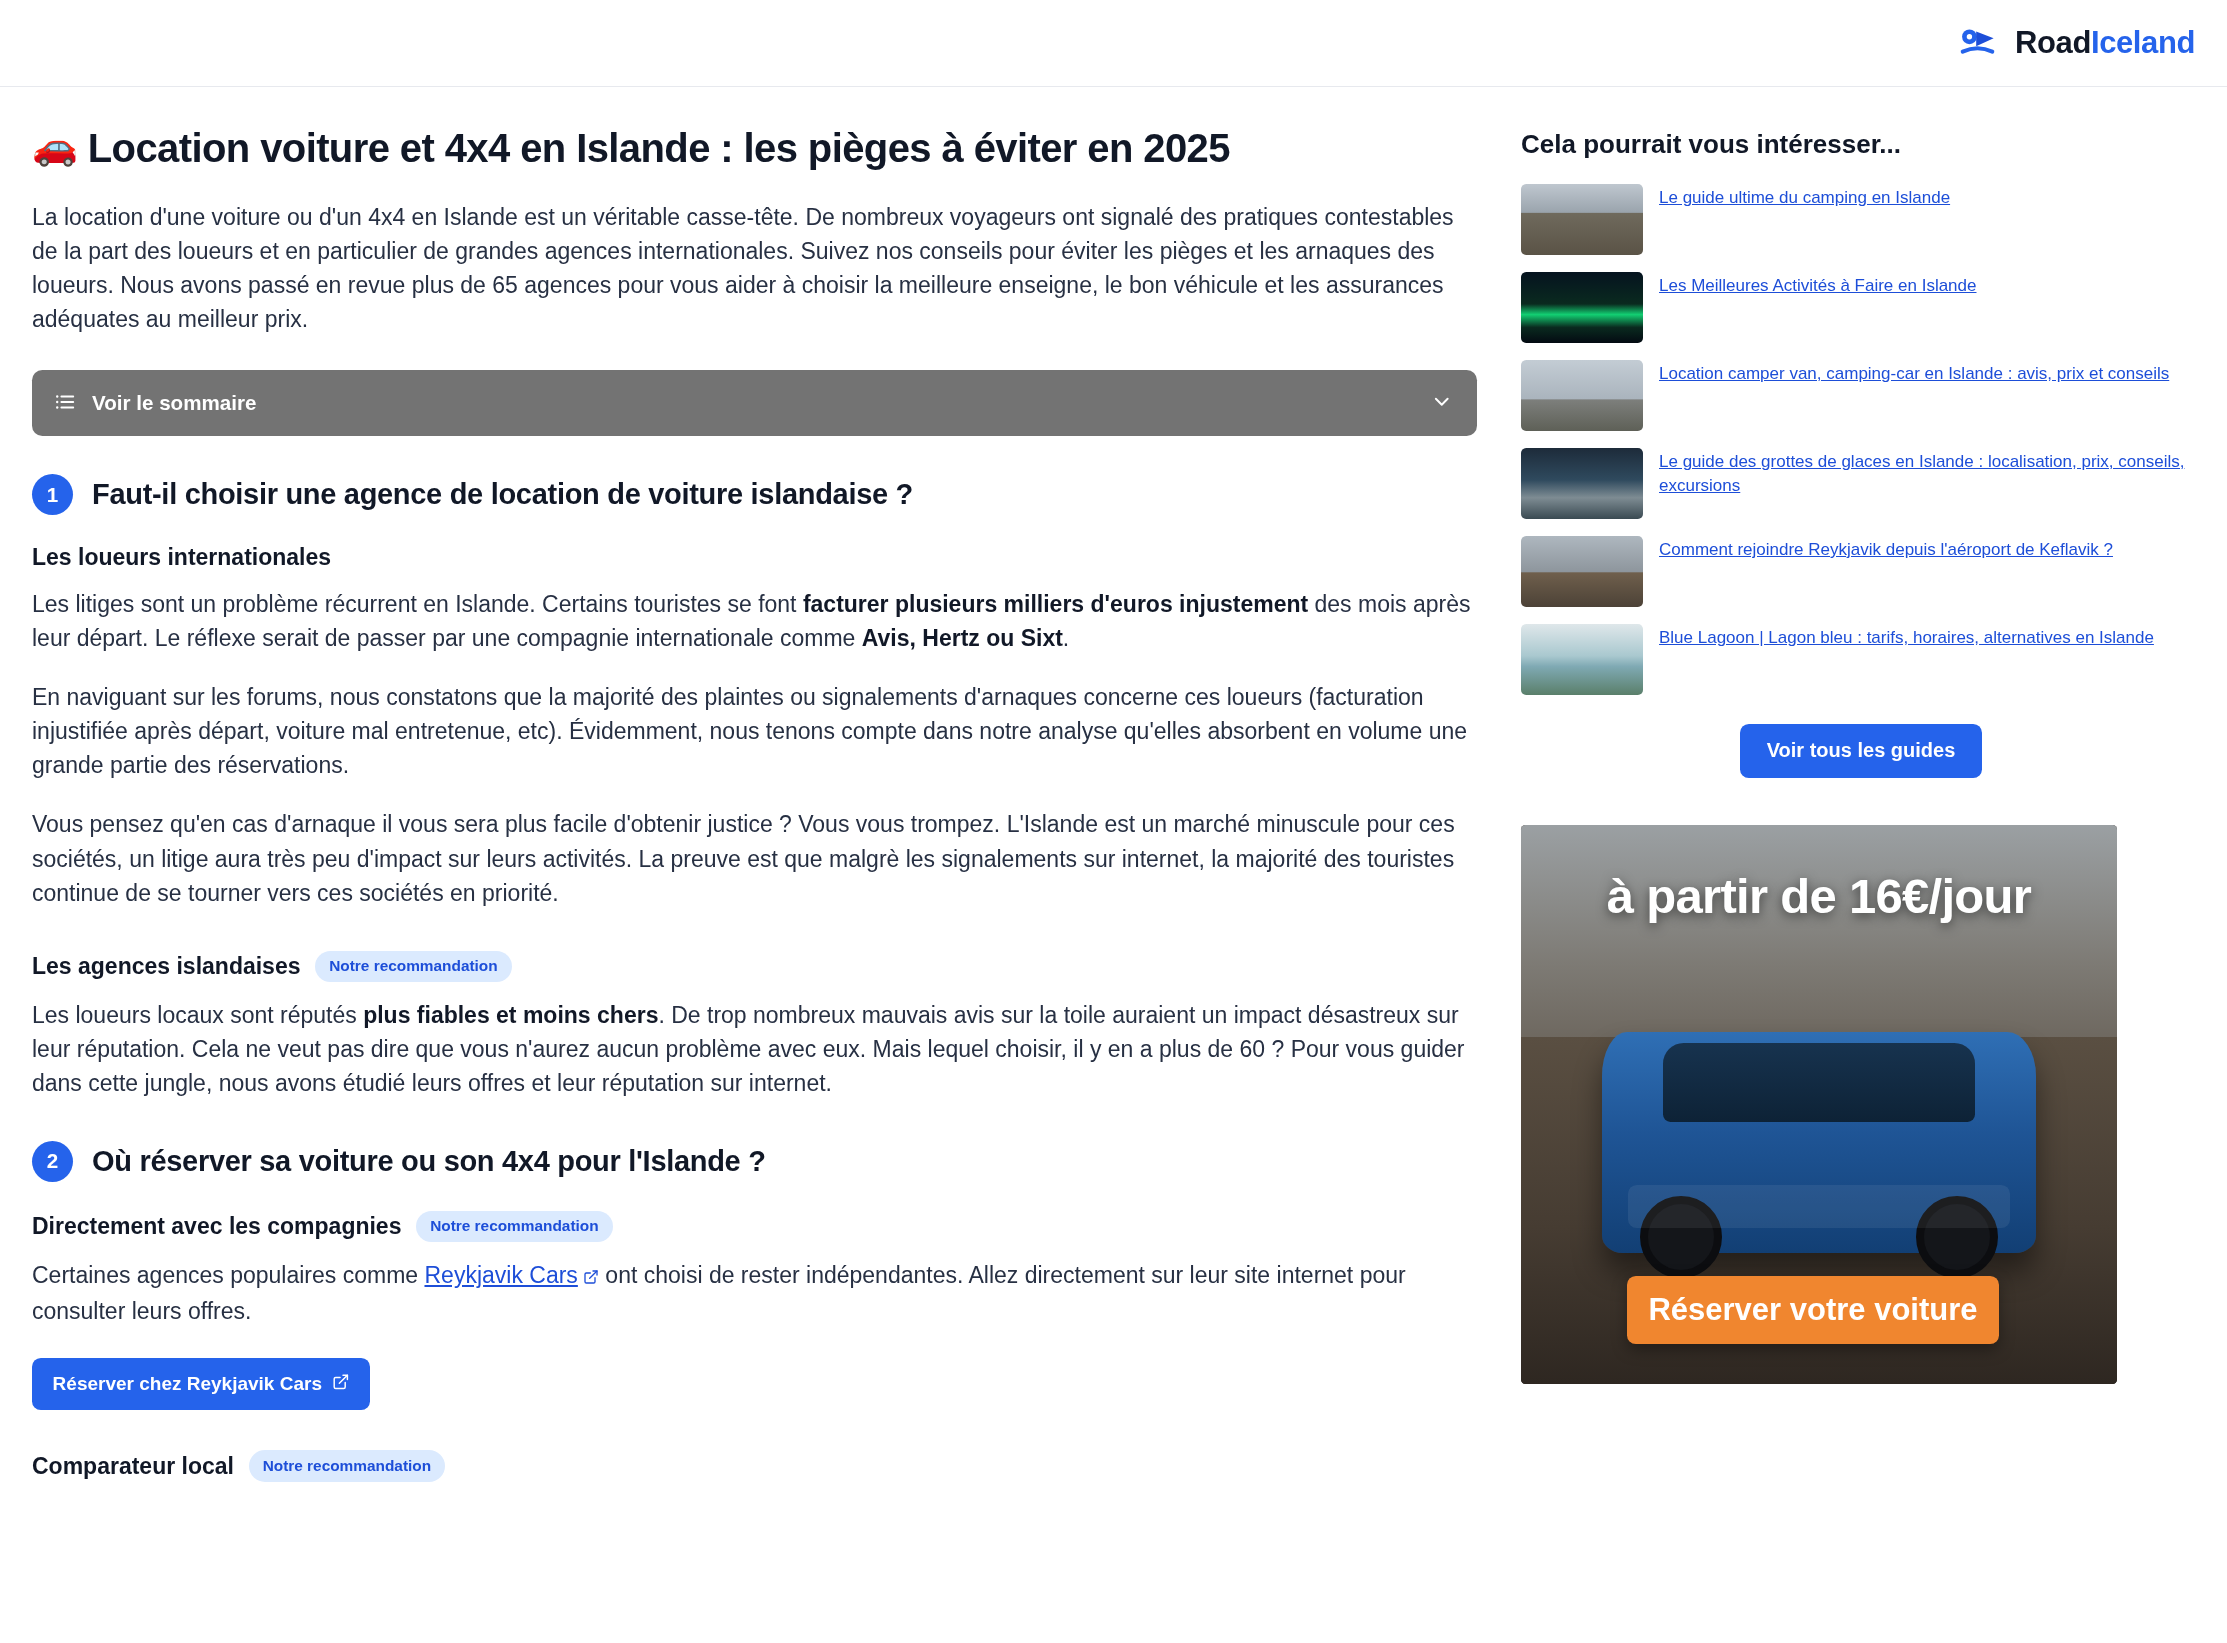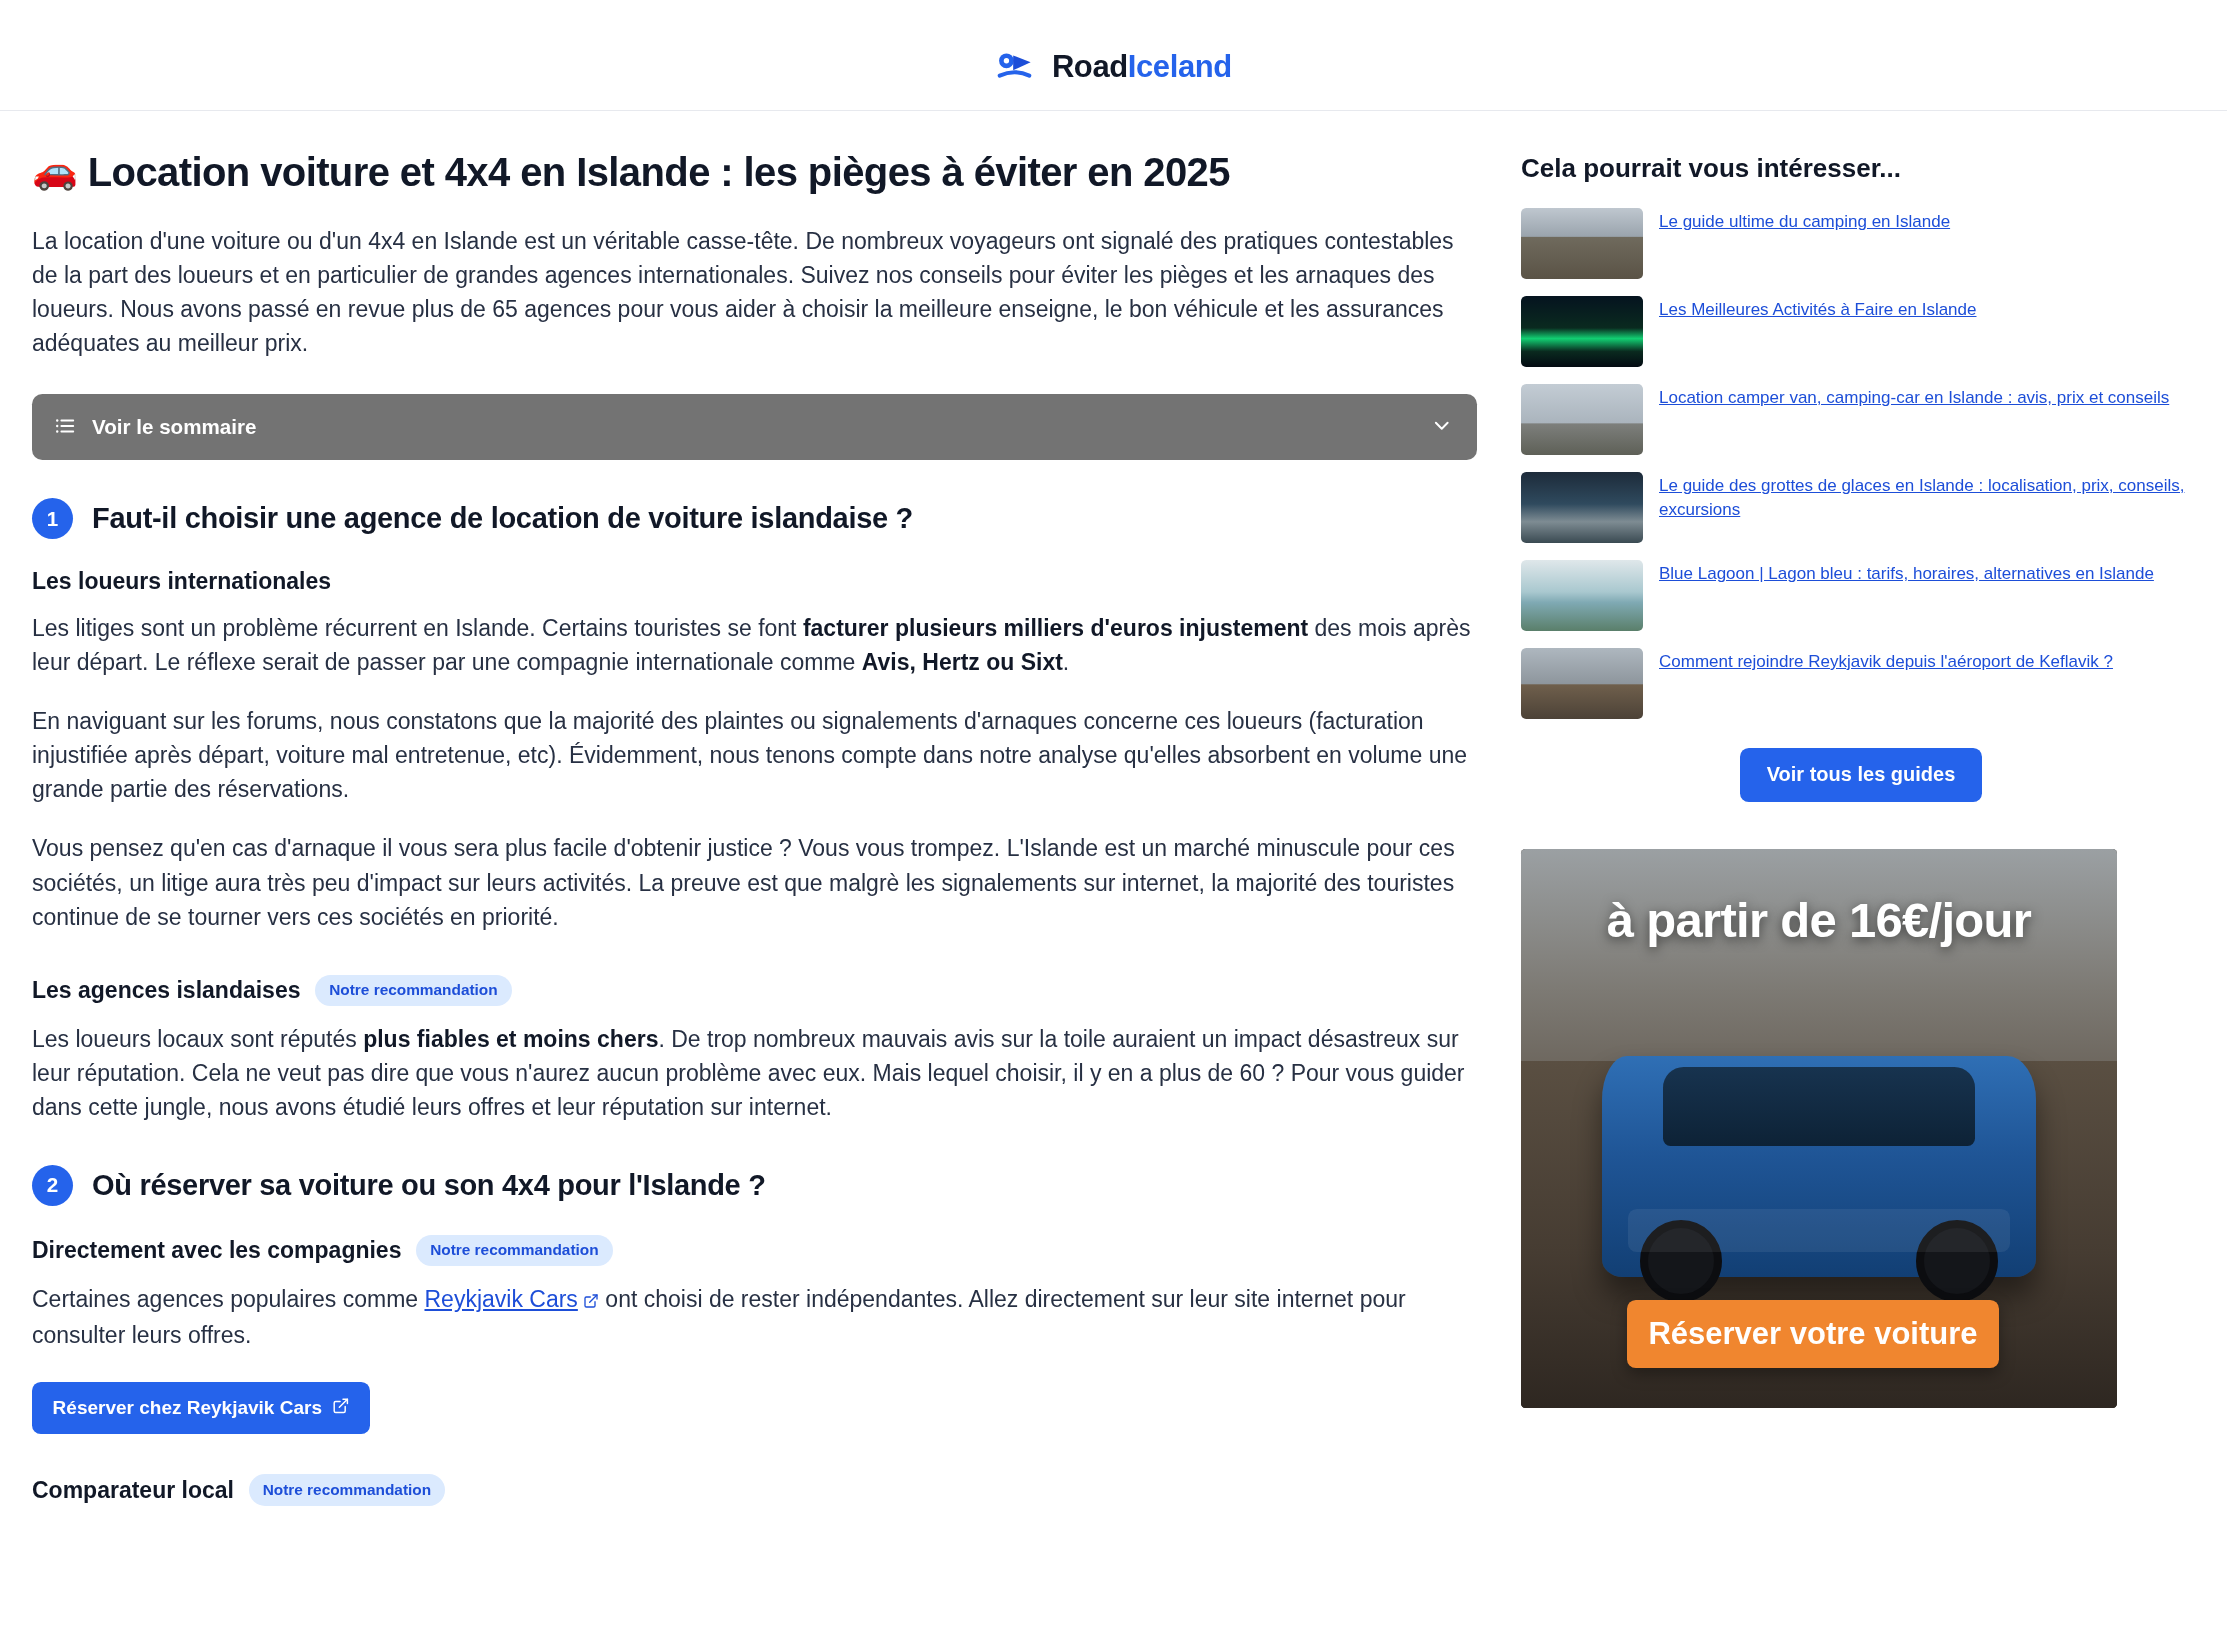--- a/index.html
+++ b/index.html
@@ -11,23 +11,22 @@
     color: #1f2937;
     -webkit-font-smoothing: antialiased;
   }
 
   
   .site-header {
     height: 87px;
     border-bottom: 0.7px solid #e7e9ee;
     display: flex;
     align-items: center;
-    justify-content: center;
+    justify-content: flex-end;
     padding: 0 32px 0 26.5px;
-    margin-top: 24px;
   }
   .brand { display: flex; align-items: center; gap: 13.2px; }
   .brand-mark {
     width: 49px; height: 49px; border-radius: 10.3px;
     background: #ffffff; display: flex; align-items: center; justify-content: center;
   }
   .brand-text { font-size: 31px; font-weight: 700; letter-spacing: -0.4px; color: #111827; }
   .brand-text .accent { color: #2563eb; }
 
   .header-actions { display: flex; align-items: center; gap: 25px; }
@@ -354,26 +353,26 @@
       </div>
       <div class="rel-item">
         <div class="rel-thumb t-van"></div>
         <div class="rel-link">Location camper van, camping-car en Islande : avis, prix et conseils</div>
       </div>
       <div class="rel-item">
         <div class="rel-thumb t-ice"></div>
         <div class="rel-link">Le guide des grottes de glaces en Islande : localisation, prix, conseils, excursions</div>
       </div>
       <div class="rel-item">
+        <div class="rel-thumb t-airport"></div>
+        <div class="rel-link">Comment rejoindre Reykjavik depuis l'aéroport de Keflavik ?</div>
+      </div>
+      <div class="rel-item">
         <div class="rel-thumb t-lagoon"></div>
         <div class="rel-link">Blue Lagoon | Lagon bleu : tarifs, horaires, alternatives en Islande</div>
-      </div>
-      <div class="rel-item">
-        <div class="rel-thumb t-airport"></div>
-        <div class="rel-link">Comment rejoindre Reykjavik depuis l'aéroport de Keflavik ?</div>
       </div>
     </div>
 
     <div class="guides-btn-wrap">
       <button class="guides-btn">Voir tous les guides</button>
     </div>
 
     <div class="promo">
       <div class="promo-sky"></div>
       <div class="promo-ground"></div>

